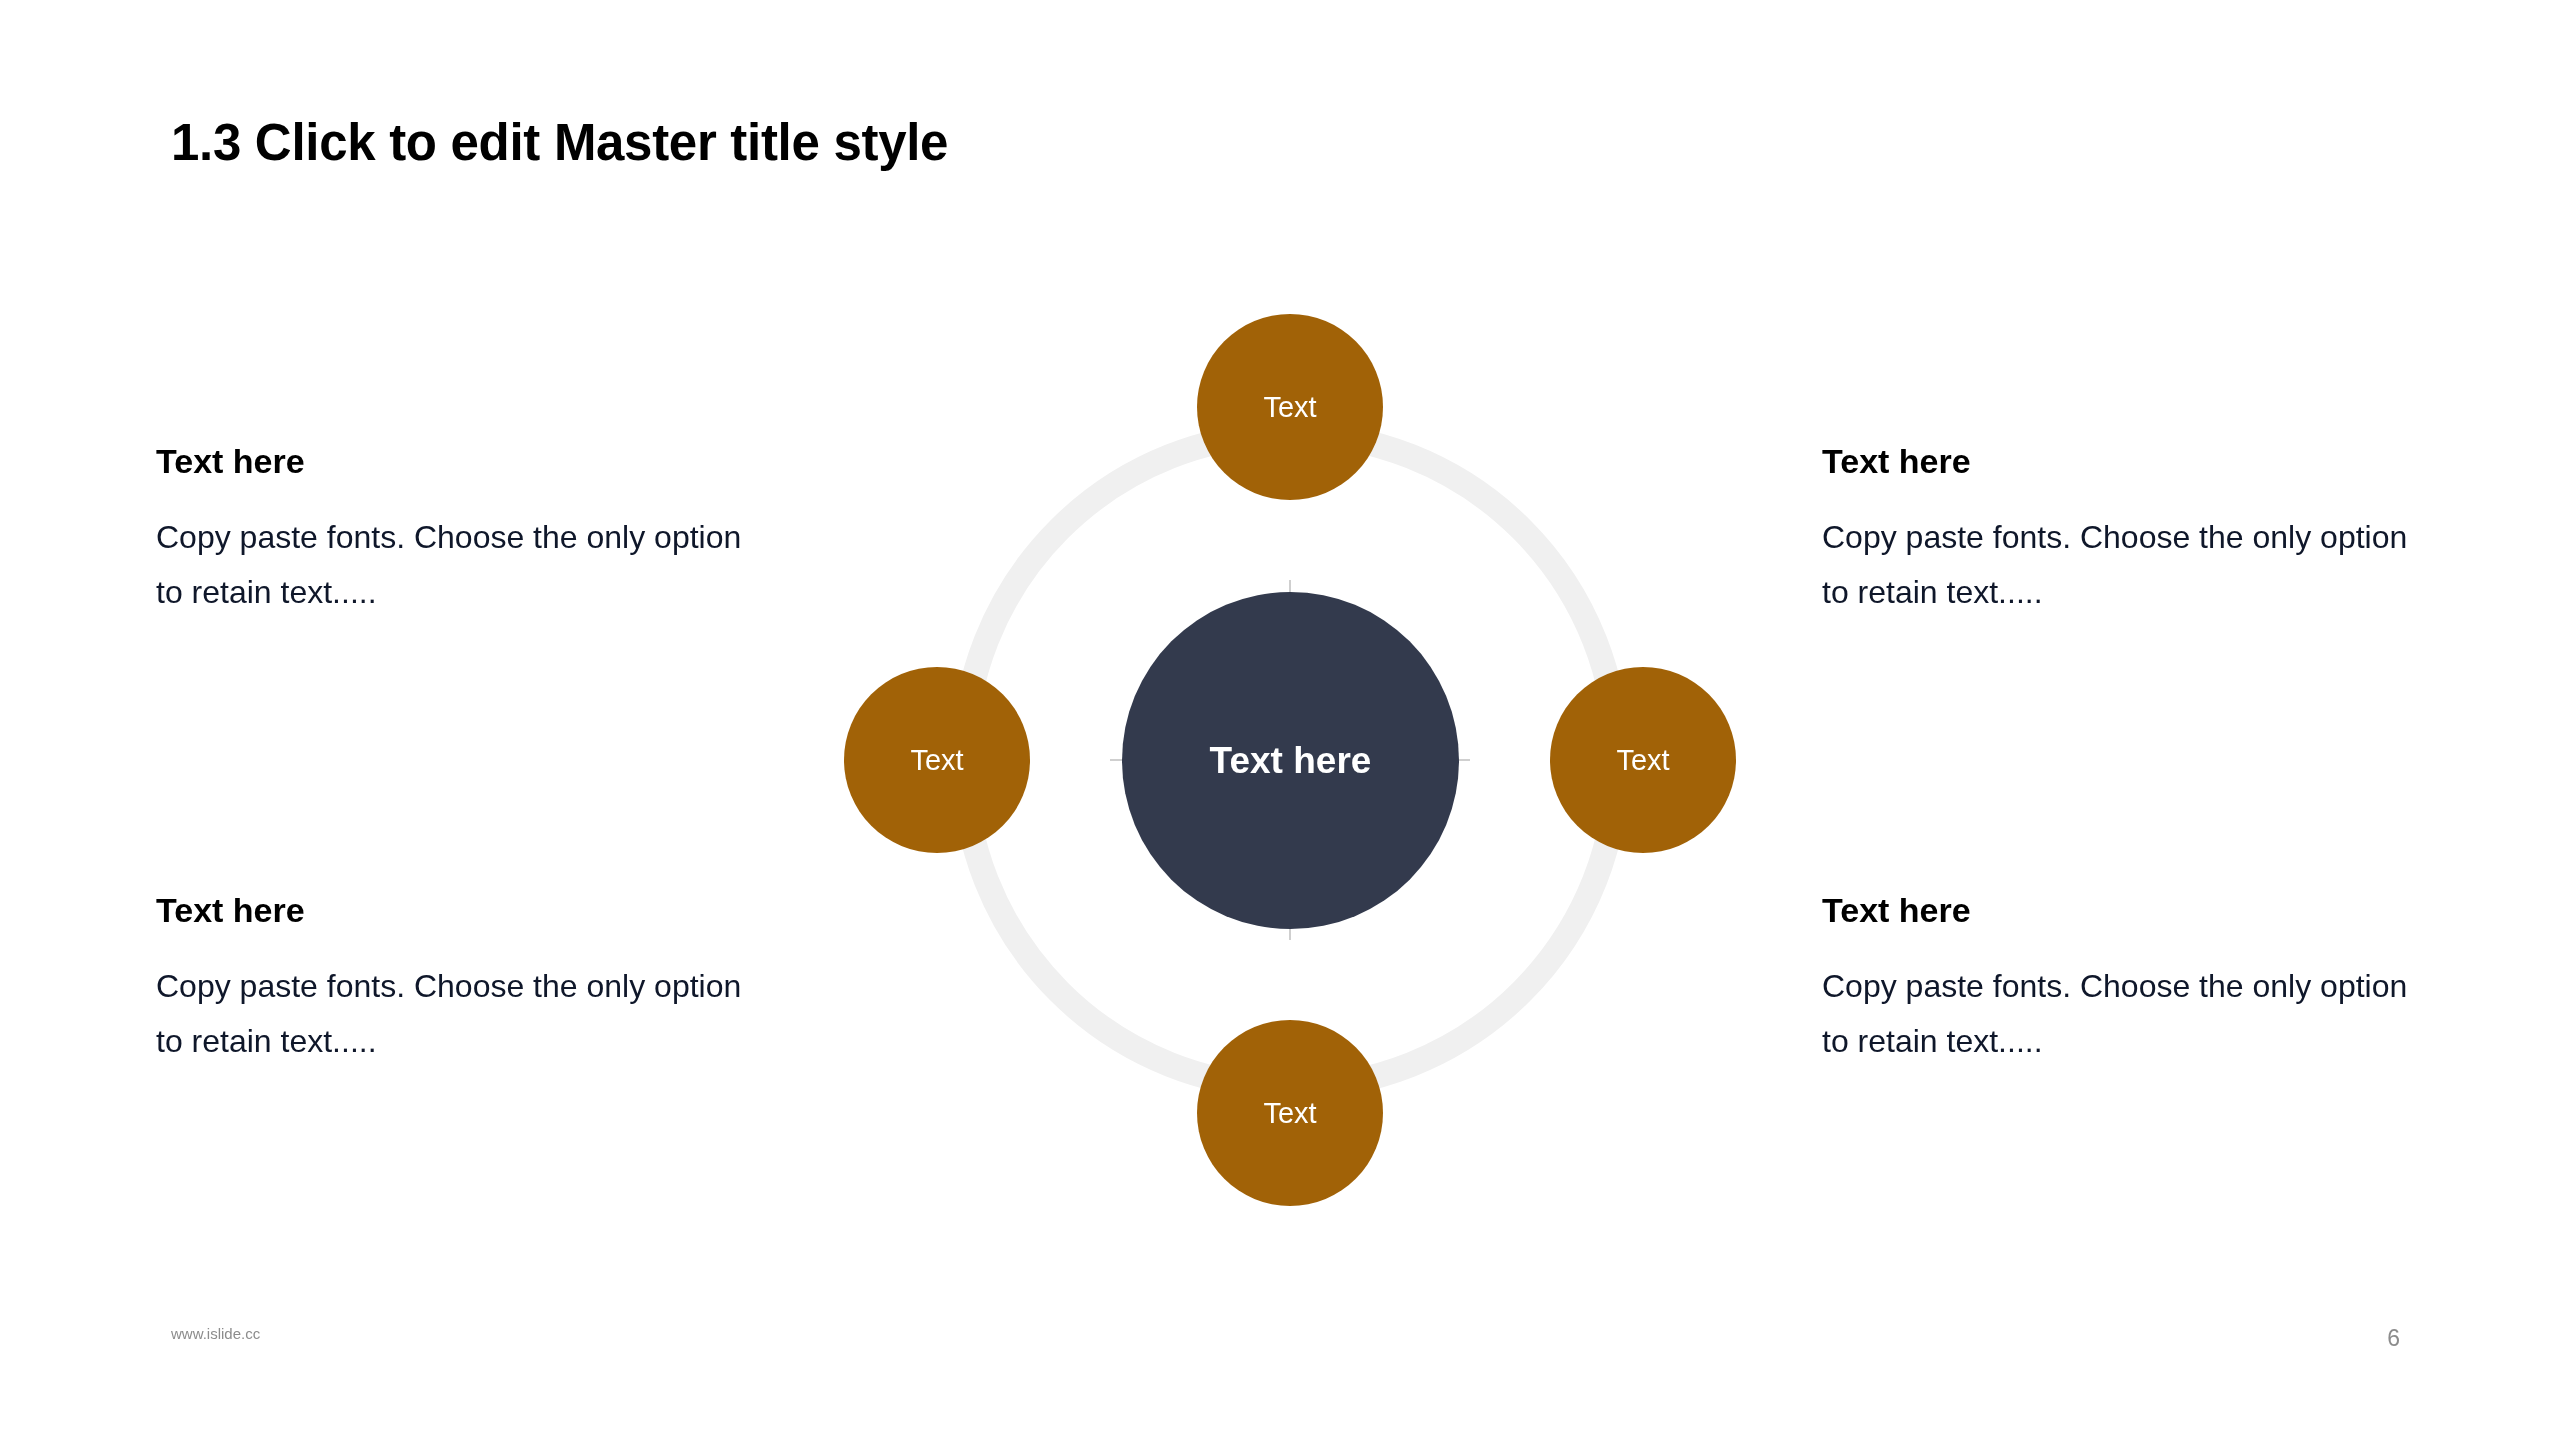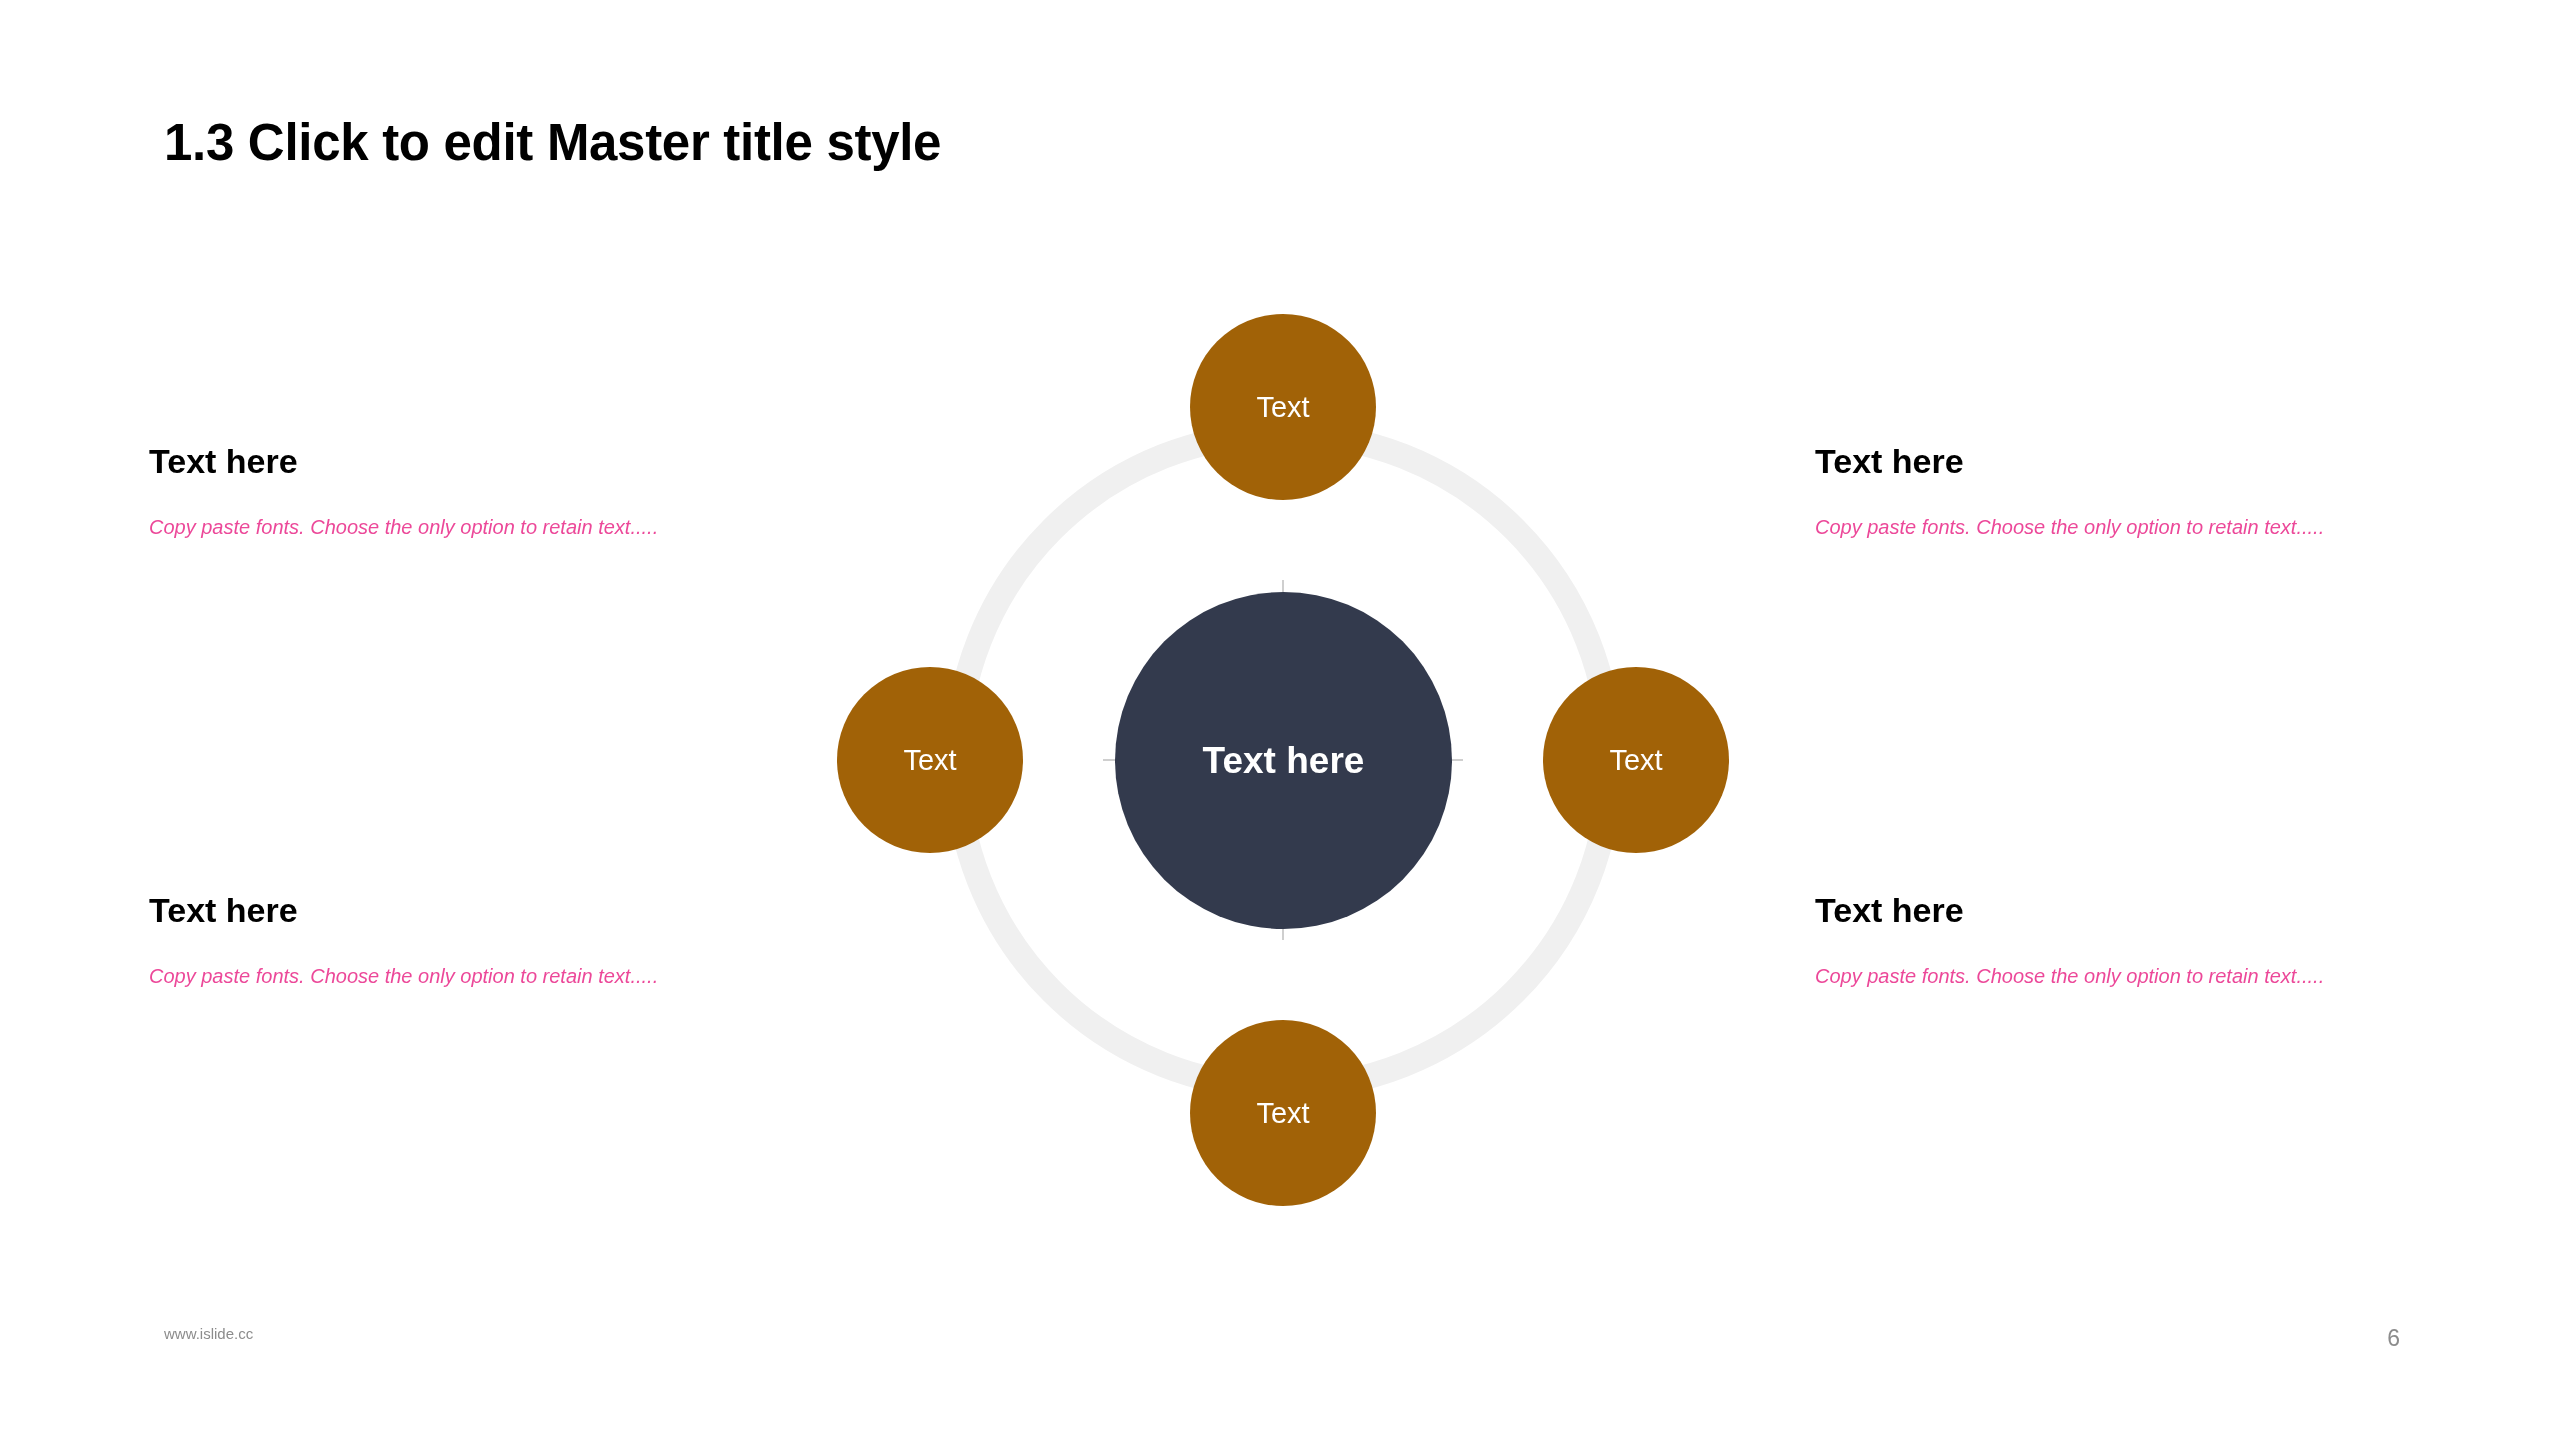--- a/index.html
+++ b/index.html
@@ -13,20 +13,21 @@
     position: relative;
     overflow: hidden;
     font-family: "Liberation Sans", sans-serif;
     -webkit-font-smoothing: antialiased;
   }
 
   .slide {
     position: absolute;
     inset: 0;
     background: #ffffff;
+    margin-left: 7px;
   }
 
   
   .slide-title {
     position: absolute;
     left: 164px;
     top: 114px;
     font-size: 51px;
     font-weight: bold;
     color: #000000;
@@ -47,26 +48,25 @@
 
   .tb-heading {
     font-size: 34px;
     font-weight: bold;
     color: #000000;
     margin: 0 0 29.5px 0;
     line-height: 1.1;
     white-space: nowrap;
   }
   .tb-body {
-    font-size: 20px;
-    color: #ec4899;
+    font-size: 32px;
+    color: #0f172a;
     line-height: 1.72;
     margin: 0;
     width: 604px;
-    font-style: italic;
   }
 
   
   .diagram {
     position: absolute;
     left: 1283px;
     top: 760px;
     width: 0;
     height: 0;
   }

